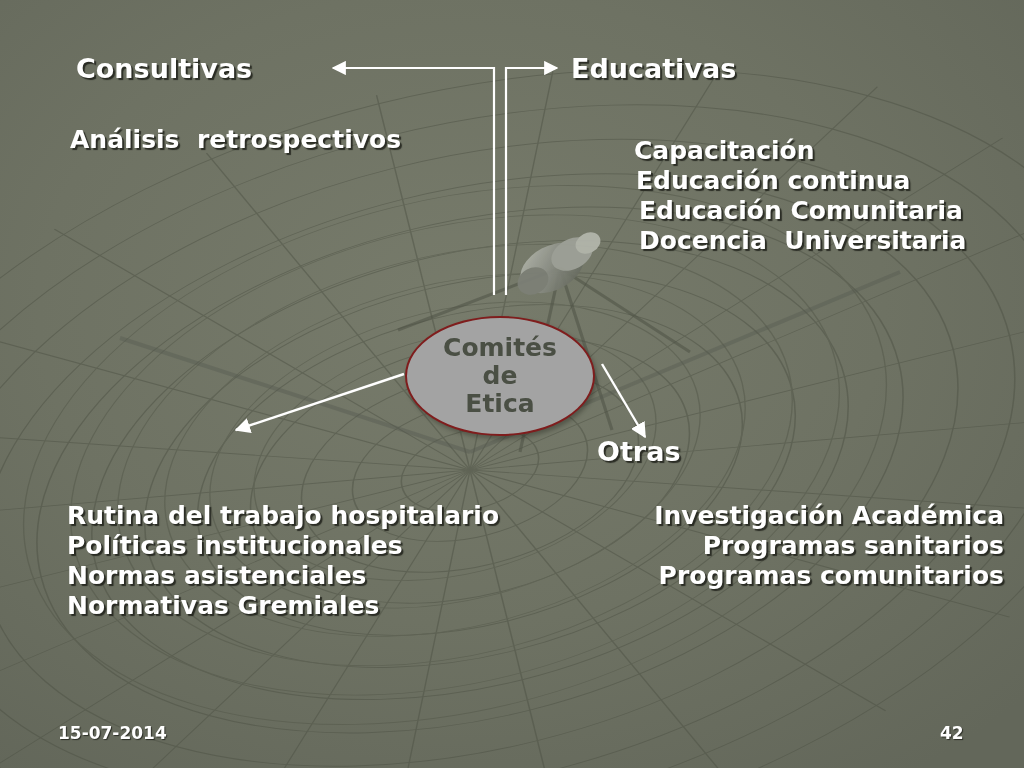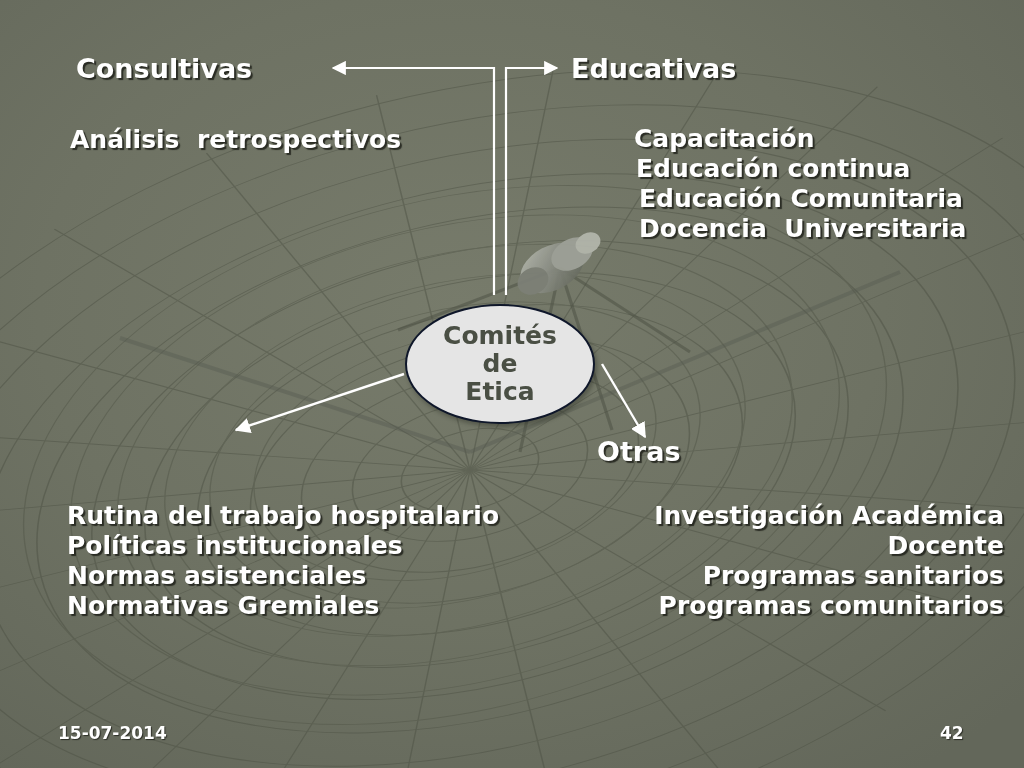--- a/index.html
+++ b/index.html
@@ -76,26 +76,26 @@
   
   .ind1 { padding-left: 0px; }
   .ind2 { padding-left: 2px; }
   .ind3 { padding-left: 5px; }
   .ind4 { padding-left: 5px; }
 
   
   #ellipse {
     position: absolute;
     left: 405px;
-    top: 304px;
+    top: 316px;
     width: 190px;
     height: 120px;
     border-radius: 50%;
-    background: #e5e5e5;
-    border: 2px solid #0f172a;
+    background: #a3a3a3;
+    border: 2px solid #7f1d1d;
     box-sizing: border-box;
     display: flex;
     flex-direction: column;
     align-items: center;
     justify-content: center;
     box-shadow: 2px 3px 4px rgba(25,28,20,0.35);
   }
   #ellipse .etxt {
     color: #4a4f44;
     font-weight: bold;
@@ -254,36 +254,35 @@
   <div class="txt heading" id="h-educativas">Educativas</div>
 
 
   <div class="txt heading" id="h-otras">Otras</div>
 
   <div id="list-consultivas">
     <span class="txt bullet line" style="position:relative;">Análisis  retrospectivos</span>
   </div>
 
   <div id="list-educativas">
-    <span class="txt bullet line ind1" style="position:relative;">Capacitación</span>
+    <span class="txt bullet line ind1" style="position:relative;margin-top:12px;">Capacitación</span>
     <span class="txt bullet line ind2" style="position:relative;">Educación continua</span>
     <span class="txt bullet line ind3" style="position:relative;">Educación Comunitaria</span>
     <span class="txt bullet line ind4" style="position:relative;">Docencia  Universitaria</span>
   </div>
 
   <div id="list-normativas">
     <span class="txt bullet line" style="position:relative;">Rutina del trabajo hospitalario</span>
     <span class="txt bullet line" style="position:relative;">Políticas institucionales</span>
     <span class="txt bullet line" style="position:relative;">Normas asistenciales</span>
     <span class="txt bullet line" style="position:relative;">Normativas Gremiales</span>
   </div>
 
   <div id="list-otras">
     <span class="txt bullet line" style="position:relative;">Investigación Académica</span>
-    <span class="txt bullet line" style="position:relative;">Docente</span>
     <span class="txt bullet line" style="position:relative;">Programas sanitarios</span>
     <span class="txt bullet line" style="position:relative;">Programas comunitarios</span>
   </div>
 
   <div id="ellipse">
     <div class="etxt">Comités</div>
     <div class="etxt">de</div>
     <div class="etxt">Etica</div>
   </div>
 

